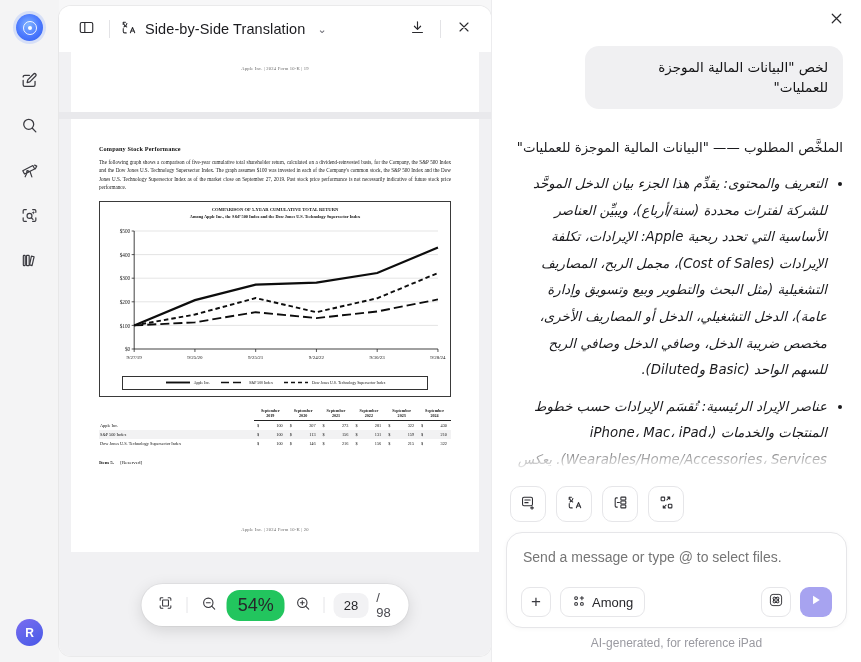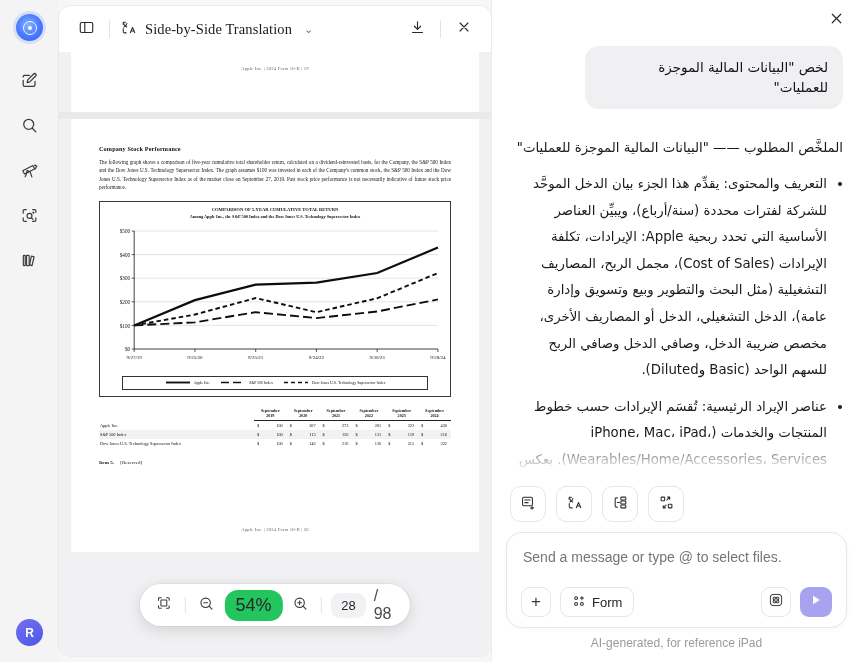--- a/index.html
+++ b/index.html
@@ -77,21 +77,21 @@
   .doc-topbar {
     height: 46px;
     display: flex;
     align-items: center;
     padding: 0 14px;
     background: #ffffff;
     flex: 0 0 46px;
   }
   .tb-icon { width:26px;height:26px;display:flex;align-items:center;justify-content:center;cursor:pointer;border-radius:6px; }
   .tb-div { width:1px; height:18px; background:#e3e3e6; margin: 0 10px; }
-  .doc-title-wrap { display:flex; align-items:center; gap:8px;font-family:Liberation Serif, serif; }
+  .doc-title-wrap { display:flex; align-items:center; gap:8px; }
   .doc-title { font-size: 14.5px; color: #1b1b1f; letter-spacing: .1px; }
   .chev { color:#6c6c74; font-size: 11px; margin-left: 4px; }
   .tb-right { margin-left: auto; display:flex; align-items:center; }
 
   .doc-scroll {
     flex: 1 1 auto;
     background: #f1f1f3;
     overflow: hidden;
     position: relative;
   }
@@ -178,21 +178,21 @@
   .zb-icon { width:26px;height:26px;display:flex;align-items:center;justify-content:center;cursor:pointer;color:#3b3b40;}
   .zb-sep { width:1px;height:16px;background:#e4e4e7; margin:0 3px;}
   .zb-pill {
     background:#22c55e; border-radius: 13px;
     padding: 5px 11px; font-size: 18px; color:#27272b; cursor:pointer;
   }
   .zb-page {
     background:#f2f2f4; border-radius: 9px;
     padding: 5px 10px; font-size: 13px; color:#27272b; cursor:pointer;
   }
-  .zb-total { font-size: 16px; color:#4a4a50; padding-left:2px;}
+  .zb-total { font-size: 13px; color:#4a4a50; padding-left:2px;}
 
   
   .chat-pane {
     flex: 1 1 auto;
     height: 662px;
     background:#ffffff;
     display:flex;
     flex-direction:column;
     position:relative;
     border-left: 1px solid #ececee;
@@ -222,21 +222,21 @@
   .assistant {
     margin-top: 26px;
     font-size: 13.3px;
     line-height: 2.0;
     color:#1a1a1d;
     text-align: right;
     font-family: "DejaVu Sans", sans-serif;
   }
   .assistant p { margin-bottom: 10px; }
   .assistant ul { list-style: disc; padding-right: 16px; margin-top:6px;}
-  .assistant li { margin-bottom: 10px; }
+  .assistant li { margin-bottom: 10px; font-style: italic; }
   .fade-mask {
     position:absolute; left:0; right:0; bottom:0; height: 42px;
     background: linear-gradient(to bottom, rgba(255,255,255,0) 0%, #ffffff 78%);
     pointer-events:none;
   }
   .action-row {
     display:flex; gap: 10px;
     padding: 6px 18px 10px 18px;
     flex: 0 0 auto;
   }
@@ -688,21 +688,21 @@
         </div>
         <div class="tools-btn">
           <span>
             <svg width="14" height="14" viewBox="0 0 24 24" fill="none" stroke="#2d2d32" stroke-width="1.8" stroke-linecap="round">
               <circle cx="7" cy="7" r="2.4"></circle>
                 <circle cx="7" cy="17" r="2.4"></circle>
                 <circle cx="17" cy="17" r="2.4"></circle>
               <path d="M17 4.2v5.6M14.2 7h5.6"></path>
             </svg>
           </span>
-          <span>Form</span>
+          <span>Among</span>
         </div>
         <div class="spacer"></div>
         <div class="model-btn">
           <span>
             <svg width="16" height="16" viewBox="0 0 24 24" fill="none" stroke="#2d2d32" stroke-width="1.4">
               <rect x="3.6" y="3.6" width="16.8" height="16.8" rx="4"></rect>
               <ellipse cx="12" cy="12" rx="5.6" ry="2.6" transform="rotate(45 12 12)"></ellipse>
               <ellipse cx="12" cy="12" rx="5.6" ry="2.6" transform="rotate(-45 12 12)"></ellipse>
               <circle cx="12" cy="12" r="1.15" fill="#2d2d32" stroke="none"></circle>
             </svg>

